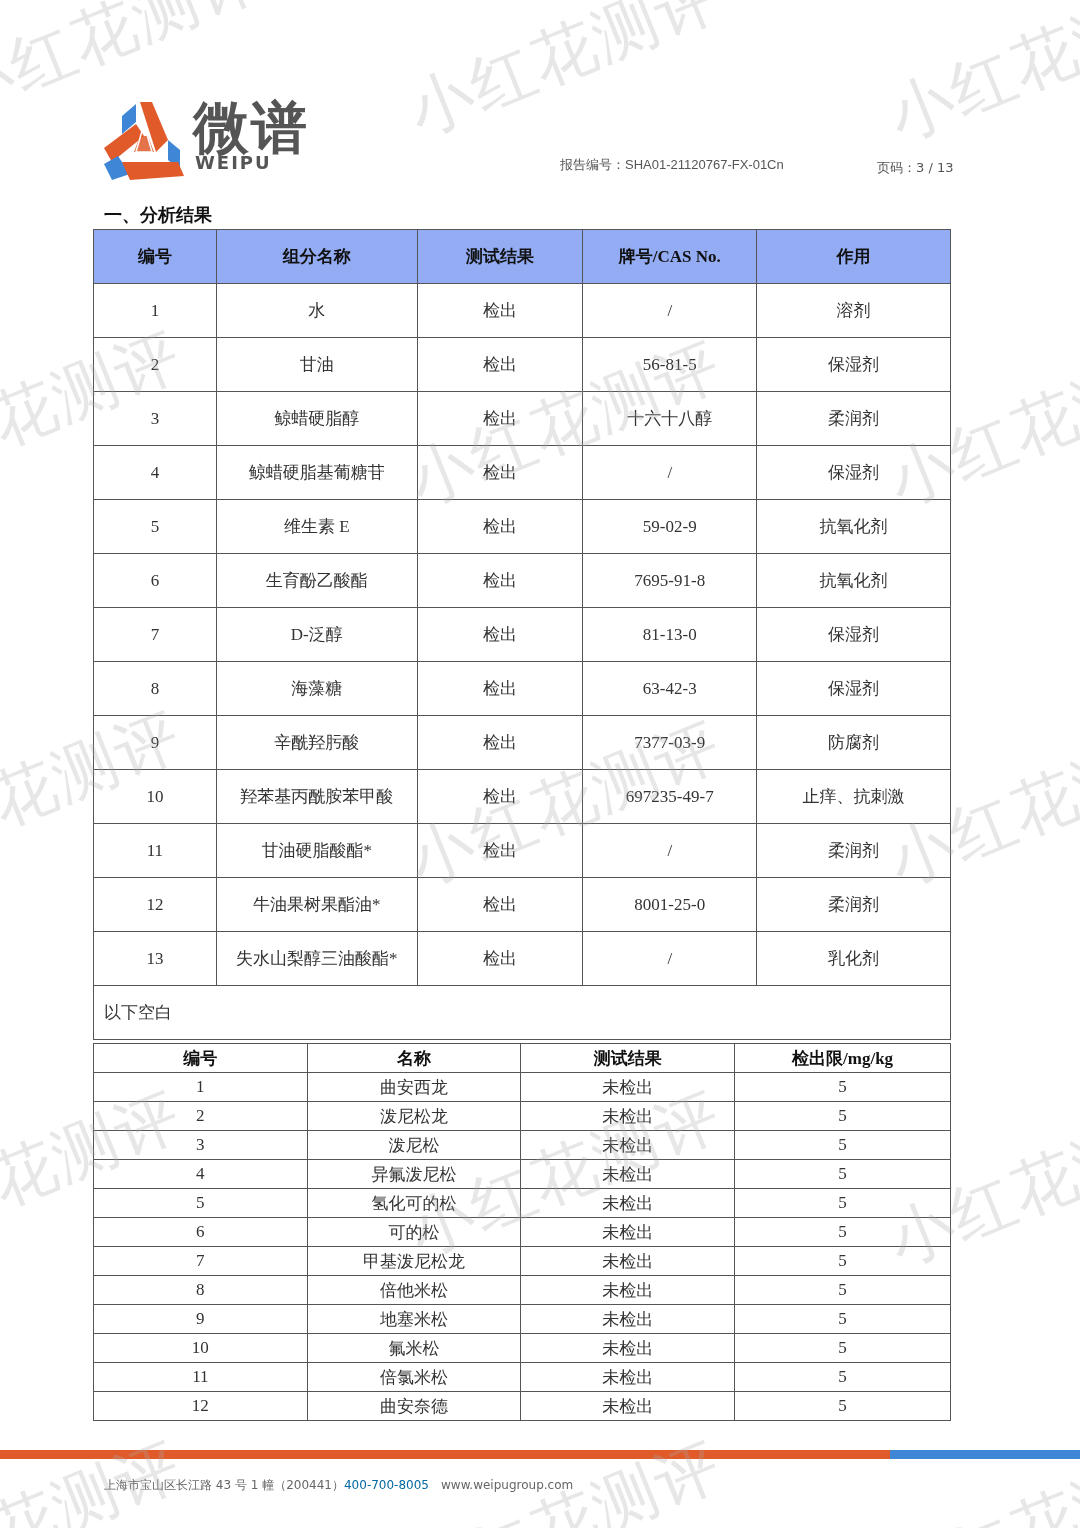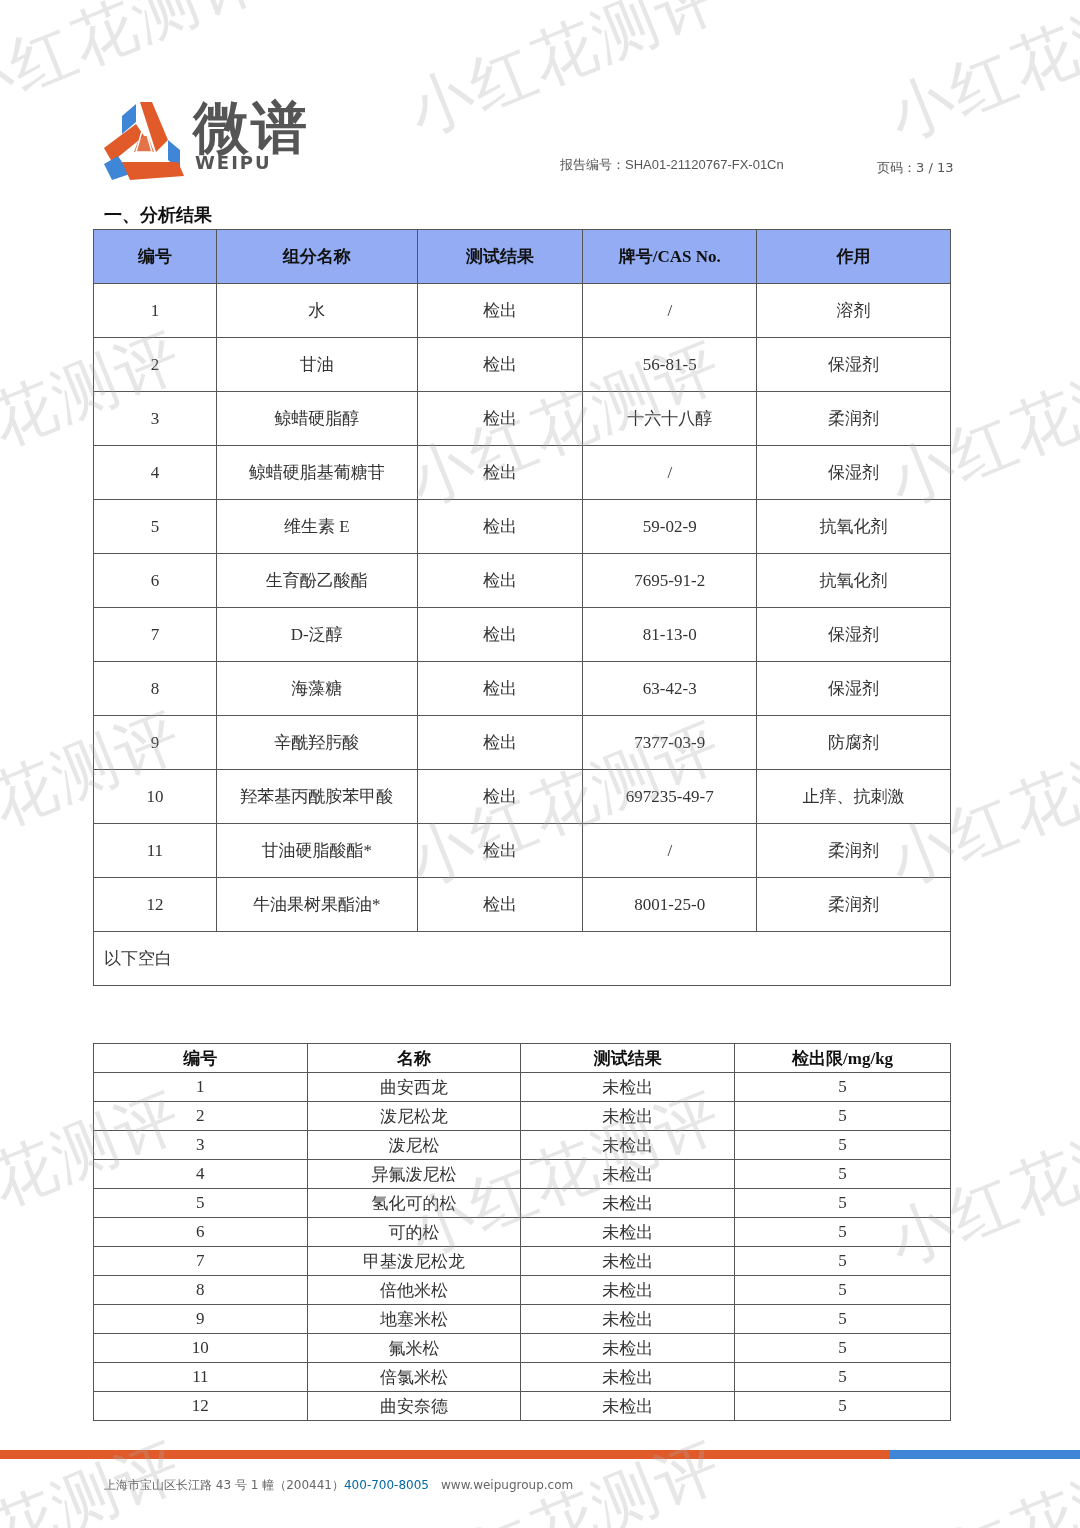--- a/index.html
+++ b/index.html
@@ -146,21 +146,21 @@
         <td>5</td>
         <td>维生素 E</td>
         <td>检出</td>
         <td>59-02-9</td>
         <td>抗氧化剂</td>
       </tr>
     <tr>
         <td>6</td>
         <td>生育酚乙酸酯</td>
         <td>检出</td>
-        <td>7695-91-2</td>
+        <td>7695-91-8</td>
         <td>抗氧化剂</td>
       </tr>
     <tr>
         <td>7</td>
         <td>D-泛醇</td>
         <td>检出</td>
         <td>81-13-0</td>
         <td>保湿剂</td>
       </tr>
     <tr>
@@ -190,20 +190,27 @@
         <td>检出</td>
         <td>/</td>
         <td>柔润剂</td>
       </tr>
     <tr>
         <td>12</td>
         <td>牛油果树果酯油*</td>
         <td>检出</td>
         <td>8001-25-0</td>
         <td>柔润剂</td>
+      </tr>
+    <tr>
+        <td>13</td>
+        <td>失水山梨醇三油酸酯*</td>
+        <td>检出</td>
+        <td>/</td>
+        <td>乳化剂</td>
       </tr>
     <tr>
         <td class="blank" colspan="5">以下空白</td>
       </tr>
   </tbody>
 </table>
 
 <table class="t2">
   <colgroup>
     <col style="width:214px">

